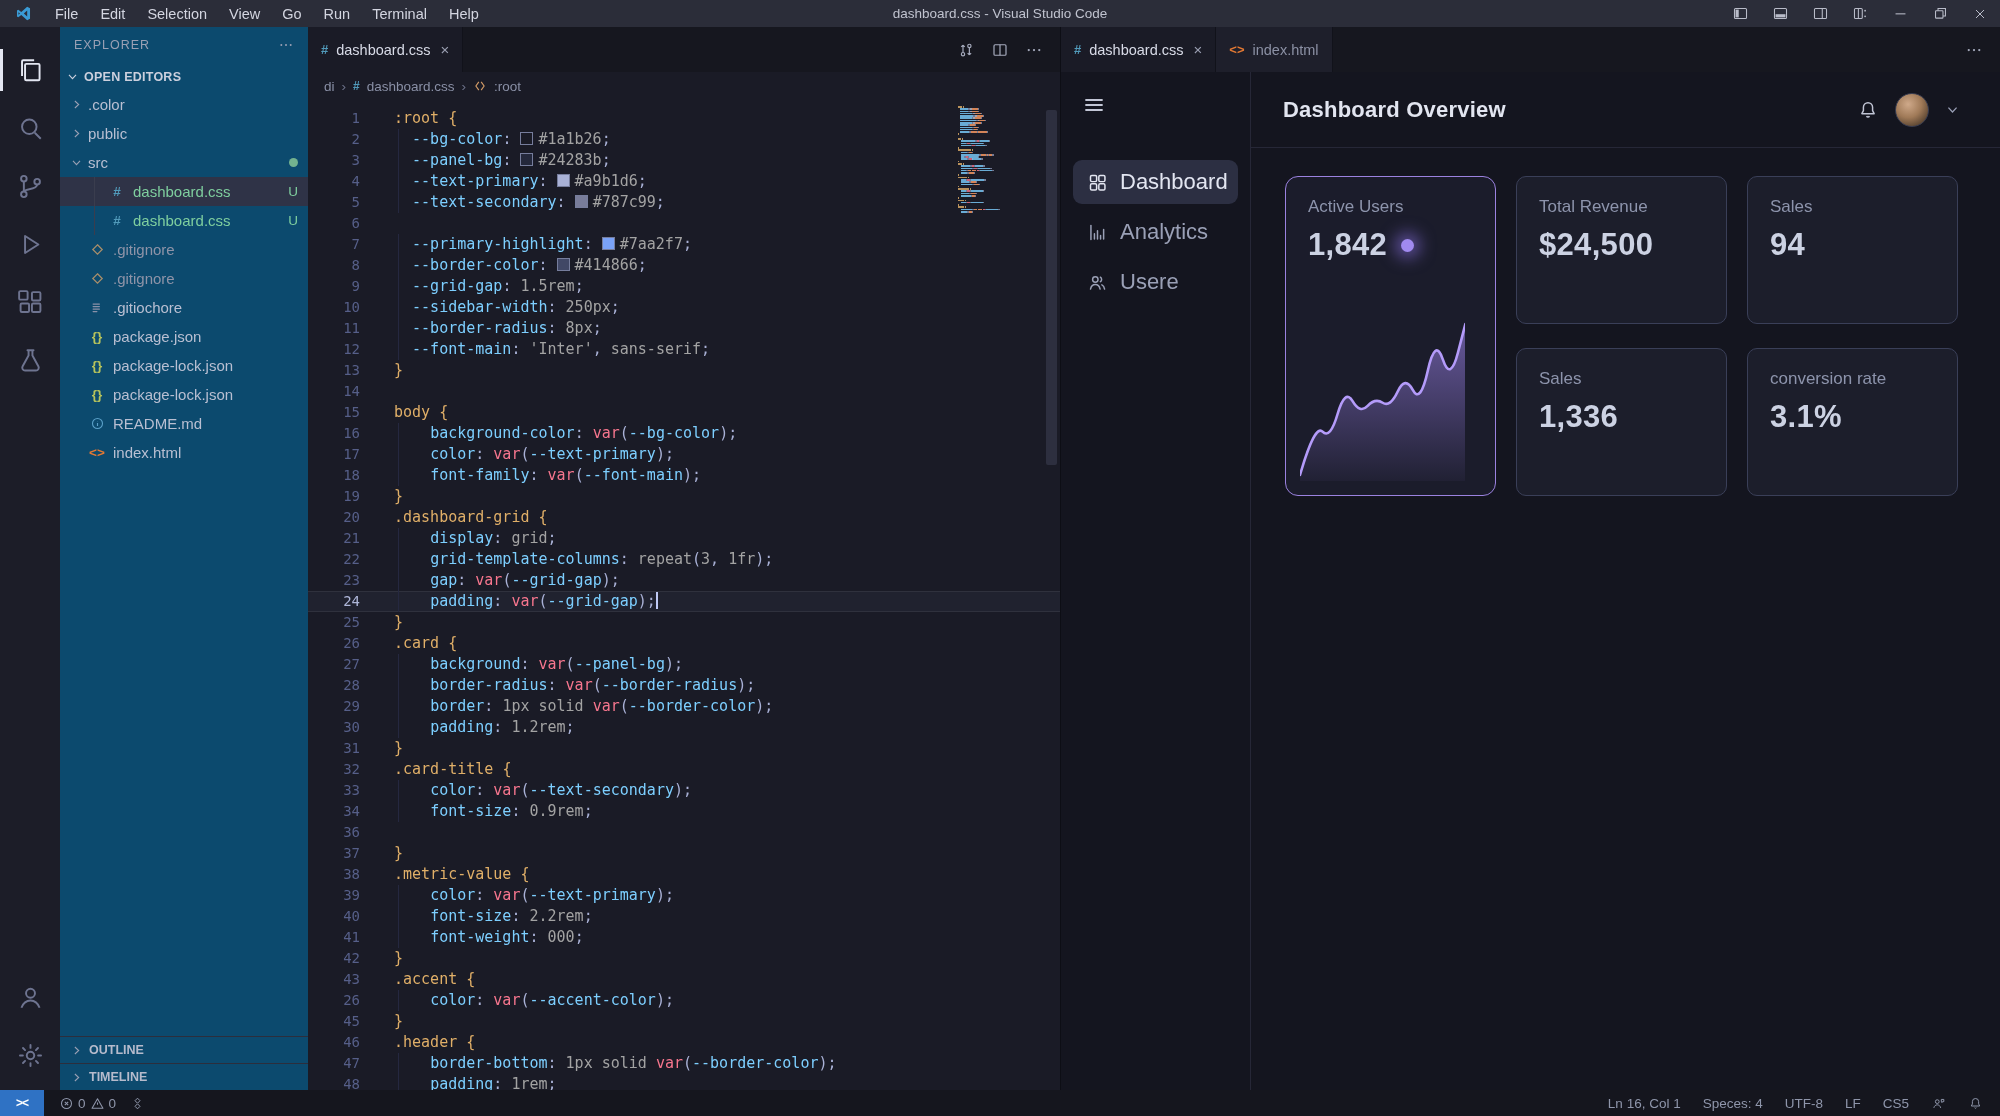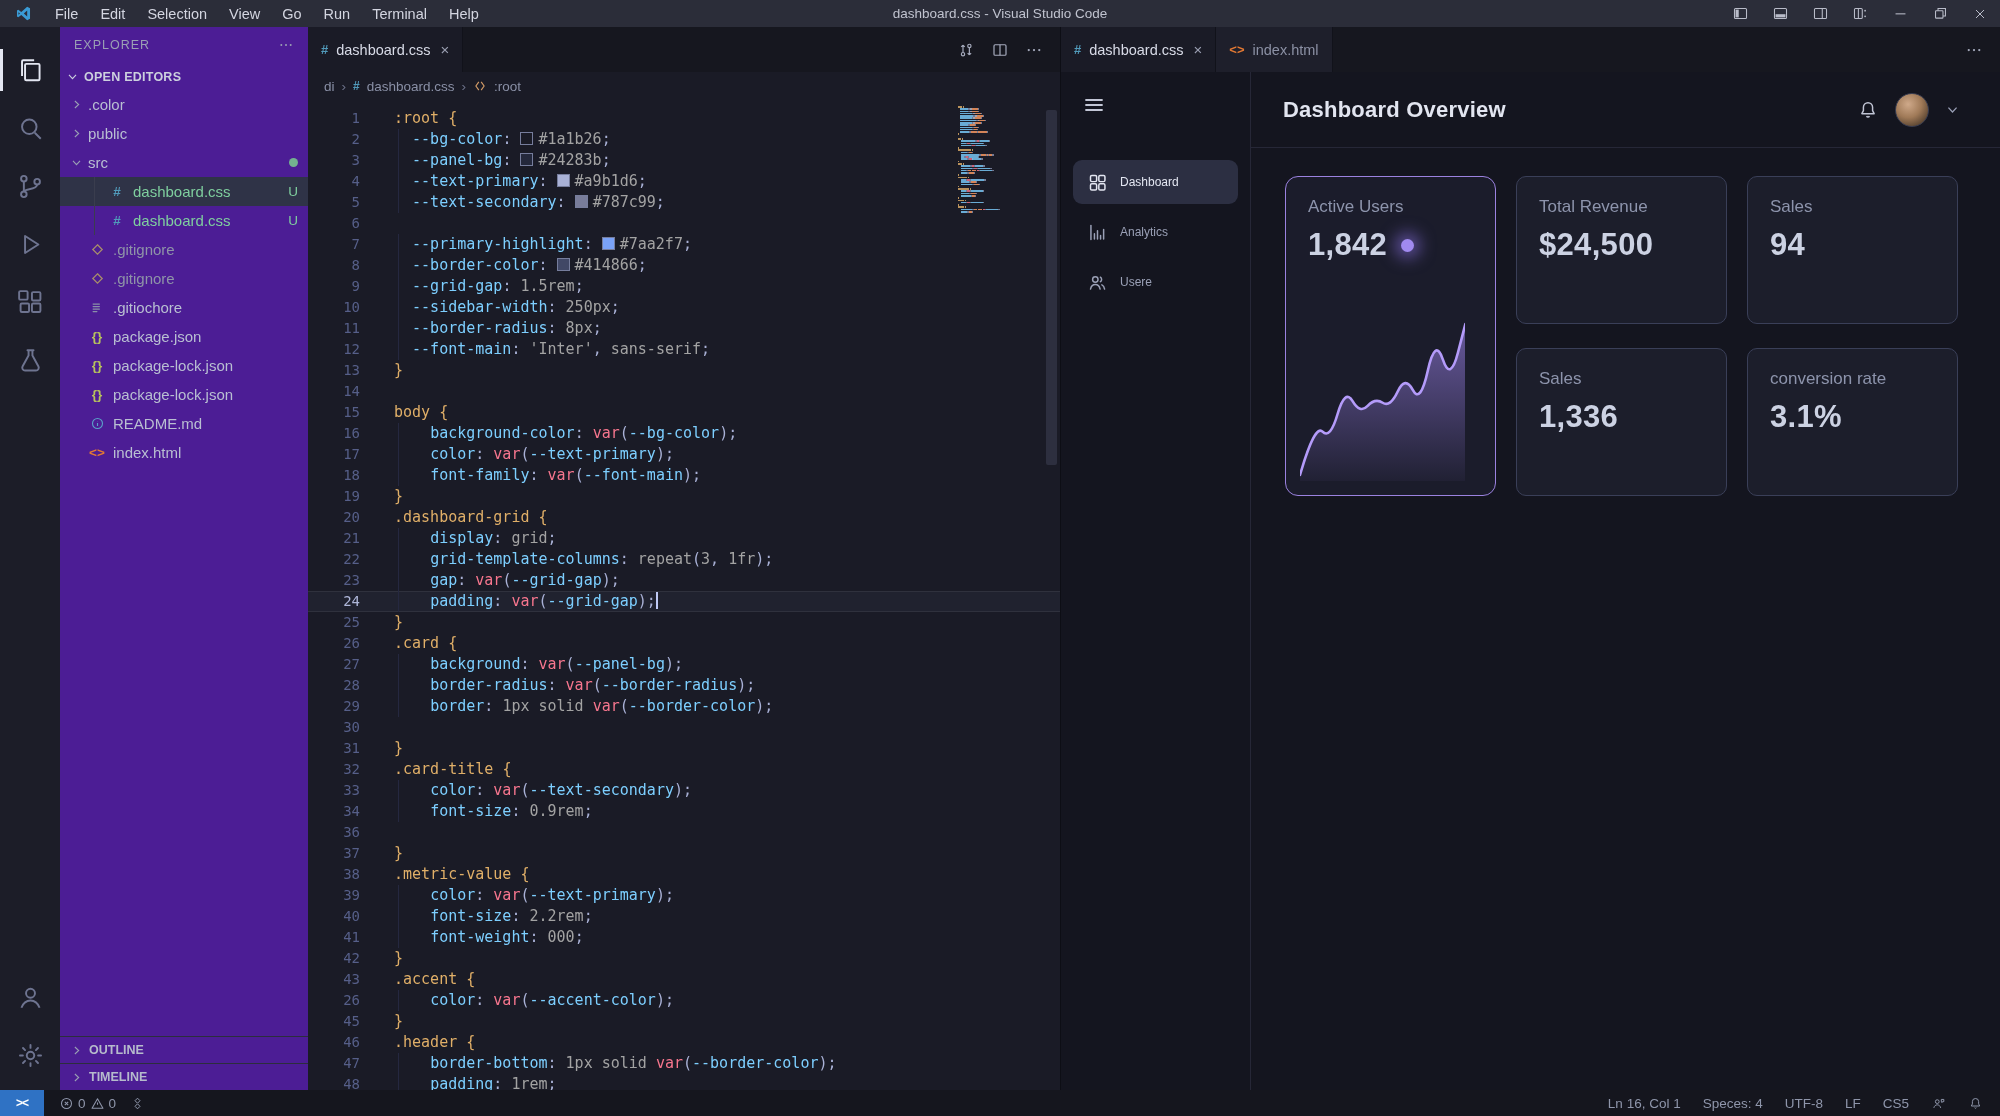--- a/index.html
+++ b/index.html
@@ -23,21 +23,21 @@
 
   
   .activitybar{width:60px;background:#1c1d28;display:flex;flex-direction:column;align-items:center;padding-top:14px;flex:0 0 auto;}
   .act-item{width:60px;height:58px;display:flex;align-items:center;justify-content:center;color:#6e7490;position:relative;}
   .act-item svg{width:29px;height:29px;}
   .act-item.active{color:#e4e7f2;}
   .act-item.active::before{content:'';position:absolute;left:0;top:8px;bottom:8px;width:2.5px;background:#e4e7f2;}
   .act-bottom{margin-top:auto;margin-bottom:6px;display:flex;flex-direction:column;align-items:center;}
 
   
-  .sidebar{width:248px;background:#4c1d95;display:flex;flex-direction:column;flex:0 0 auto;font-size:15px;}
+  .sidebar{width:248px;background:#0c4a6e;display:flex;flex-direction:column;flex:0 0 auto;font-size:15px;}
   .sb-header{height:36px;display:flex;align-items:center;padding:0 14px;color:#9aa0b4;font-size:12.5px;letter-spacing:.08em;}
   .sb-header .more{margin-left:auto;color:#9aa0b4;}
   .sb-section{display:flex;align-items:center;gap:5px;height:27px;padding:0 6px;font-weight:bold;font-size:12.5px;color:#ccd0de;letter-spacing:.02em;}
   .tree{flex:0 0 auto;}
   .trow{display:flex;align-items:center;height:29px;padding-right:10px;color:#b9bfd2;cursor:default;position:relative;}
   .trow .chev{width:14px;margin:0 4px 0 10px;display:flex;color:#9aa0b4;}
   .trow .chev svg{width:13px;height:13px;}
   .trow .ficon{width:18px;margin-right:7px;text-align:center;font-weight:bold;font-size:13.5px;flex:0 0 auto;display:flex;justify-content:center;}
   .trow .ficon svg{width:15px;height:15px;}
   .trow.file-root{padding-left:28px;}
@@ -87,21 +87,21 @@
   .mrow{height:1.6px;margin-bottom:0.7px;display:flex;}
   .mrow span{display:inline-block;height:100%;}
   .scrollbar{position:absolute;top:10px;right:3px;width:11px;height:355px;background:rgba(124,132,166,.20);border-radius:2px;}
 
   
   .group2{flex:1;background:#14151f;border-left:1px solid #0d0e15;display:flex;flex-direction:column;min-width:0;}
   .preview{flex:1;display:flex;min-height:0;}
   .pnav{width:190px;border-right:1px solid #262737;display:flex;flex-direction:column;padding:14px 12px;flex:0 0 auto;}
   .hamburger{width:34px;height:34px;display:flex;align-items:center;justify-content:center;color:#c3c7d6;margin:2px 0 38px 4px;}
   .hamburger svg{width:24px;height:24px;}
-  .nav-item{display:flex;align-items:center;gap:12px;height:44px;padding:0 14px;border-radius:9px;color:#9aa0b6;font-size:12px;margin-bottom:6px;}
+  .nav-item{display:flex;align-items:center;gap:12px;height:44px;padding:0 14px;border-radius:9px;color:#9aa0b6;font-size:22px;margin-bottom:6px;}
   .nav-item svg{width:21px;height:21px;}
   .nav-item.active{background:#2c2f42;color:#e3e6f1;}
   .pmain{flex:1;display:flex;flex-direction:column;min-width:0;}
   .phead{height:76px;display:flex;align-items:center;padding:0 40px 0 32px;border-bottom:1px solid #262737;flex:0 0 auto;}
   .ptitle{font-size:22px;font-weight:bold;color:#e2e5f0;letter-spacing:.01em;}
   .phead-right{margin-left:auto;display:flex;align-items:center;gap:16px;}
   .bellbtn{color:#c0c4d4;display:flex;}
   .bellbtn svg{width:22px;height:22px;}
   .avatar{width:34px;height:34px;border-radius:50%;background:radial-gradient(circle at 38% 32%, #cfa98a 0%, #a07a58 45%, #5d4733 78%, #3a2d20 100%);border:1px solid #3a3d50;}
   .chevdown{color:#9aa0b6;display:flex;}
@@ -443,21 +443,21 @@
             <div class="code-line"><div class="ln">20</div><div class="lc"><span class="tok-s">.dashboard-grid</span><span class="tok-t"> </span><span class="tok-s">{</span></div></div>
             <div class="code-line"><div class="ln">21</div><div class="lc ind"><span class="tok-t">    </span><span class="tok-p">display</span><span class="tok-t">: </span><span class="tok-v">grid</span><span class="tok-t">;</span></div></div>
             <div class="code-line"><div class="ln">22</div><div class="lc ind"><span class="tok-t">    </span><span class="tok-p">grid-template-columns</span><span class="tok-t">: </span><span class="tok-v">repeat</span><span class="tok-t">(</span><span class="tok-v">3</span><span class="tok-t">, </span><span class="tok-v">1fr</span><span class="tok-t">);</span></div></div>
             <div class="code-line"><div class="ln">23</div><div class="lc ind"><span class="tok-t">    </span><span class="tok-p">gap</span><span class="tok-t">: </span><span class="tok-r">var</span><span class="tok-t">(</span><span class="tok-p">--grid-gap</span><span class="tok-t">);</span></div></div>
             <div class="code-line activeline"><div class="ln">24</div><div class="lc ind"><span class="tok-t">    </span><span class="tok-p">padding</span><span class="tok-t">: </span><span class="tok-r">var</span><span class="tok-t">(</span><span class="tok-p">--grid-gap</span><span class="tok-t">);</span><span class="cursor"></span></div></div>
             <div class="code-line"><div class="ln">25</div><div class="lc"><span class="tok-s">}</span></div></div>
             <div class="code-line"><div class="ln">26</div><div class="lc"><span class="tok-s">.card</span><span class="tok-t"> </span><span class="tok-s">{</span></div></div>
             <div class="code-line"><div class="ln">27</div><div class="lc ind"><span class="tok-t">    </span><span class="tok-p">background</span><span class="tok-t">: </span><span class="tok-r">var</span><span class="tok-t">(</span><span class="tok-p">--panel-bg</span><span class="tok-t">);</span></div></div>
             <div class="code-line"><div class="ln">28</div><div class="lc ind"><span class="tok-t">    </span><span class="tok-p">border-radius</span><span class="tok-t">: </span><span class="tok-r">var</span><span class="tok-t">(</span><span class="tok-p">--border-radius</span><span class="tok-t">);</span></div></div>
             <div class="code-line"><div class="ln">29</div><div class="lc ind"><span class="tok-t">    </span><span class="tok-p">border</span><span class="tok-t">: </span><span class="tok-v">1px</span><span class="tok-t"> </span><span class="tok-v">solid</span><span class="tok-t"> </span><span class="tok-r">var</span><span class="tok-t">(</span><span class="tok-p">--border-color</span><span class="tok-t">);</span></div></div>
-            <div class="code-line"><div class="ln">30</div></div>
+            <div class="code-line"><div class="ln">30</div><div class="lc ind"><span class="tok-t">    </span><span class="tok-p">padding</span><span class="tok-t">: </span><span class="tok-v">1.2rem</span><span class="tok-t">;</span></div></div>
             <div class="code-line"><div class="ln">31</div><div class="lc"><span class="tok-s">}</span></div></div>
             <div class="code-line"><div class="ln">32</div><div class="lc"><span class="tok-s">.card-title</span><span class="tok-t"> </span><span class="tok-s">{</span></div></div>
             <div class="code-line"><div class="ln">33</div><div class="lc ind"><span class="tok-t">    </span><span class="tok-p">color</span><span class="tok-t">: </span><span class="tok-r">var</span><span class="tok-t">(</span><span class="tok-p">--text-secondary</span><span class="tok-t">);</span></div></div>
             <div class="code-line"><div class="ln">34</div><div class="lc ind"><span class="tok-t">    </span><span class="tok-p">font-size</span><span class="tok-t">: </span><span class="tok-v">0.9rem</span><span class="tok-t">;</span></div></div>
             <div class="code-line"><div class="ln">36</div></div>
             <div class="code-line"><div class="ln">37</div><div class="lc"><span class="tok-s">}</span></div></div>
             <div class="code-line"><div class="ln">38</div><div class="lc"><span class="tok-s">.metric-value</span><span class="tok-t"> </span><span class="tok-s">{</span></div></div>
             <div class="code-line"><div class="ln">39</div><div class="lc ind"><span class="tok-t">    </span><span class="tok-p">color</span><span class="tok-t">: </span><span class="tok-r">var</span><span class="tok-t">(</span><span class="tok-p">--text-primary</span><span class="tok-t">);</span></div></div>
             <div class="code-line"><div class="ln">40</div><div class="lc ind"><span class="tok-t">    </span><span class="tok-p">font-size</span><span class="tok-t">: </span><span class="tok-v">2.2rem</span><span class="tok-t">;</span></div></div>
             <div class="code-line"><div class="ln">41</div><div class="lc ind"><span class="tok-t">    </span><span class="tok-p">font-weight</span><span class="tok-t">: </span><span class="tok-v">000</span><span class="tok-t">;</span></div></div>

